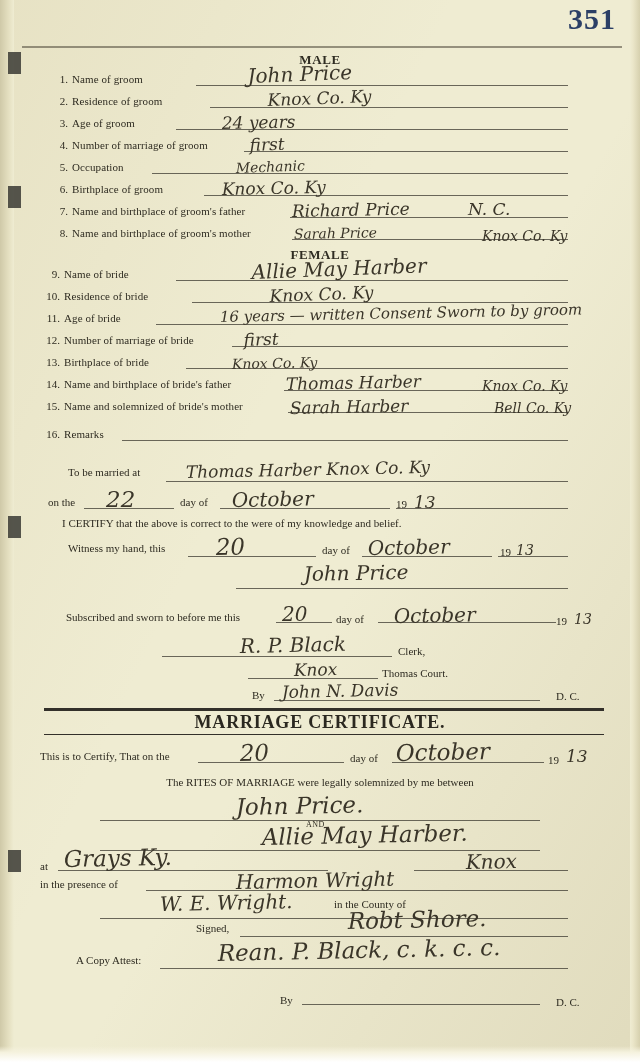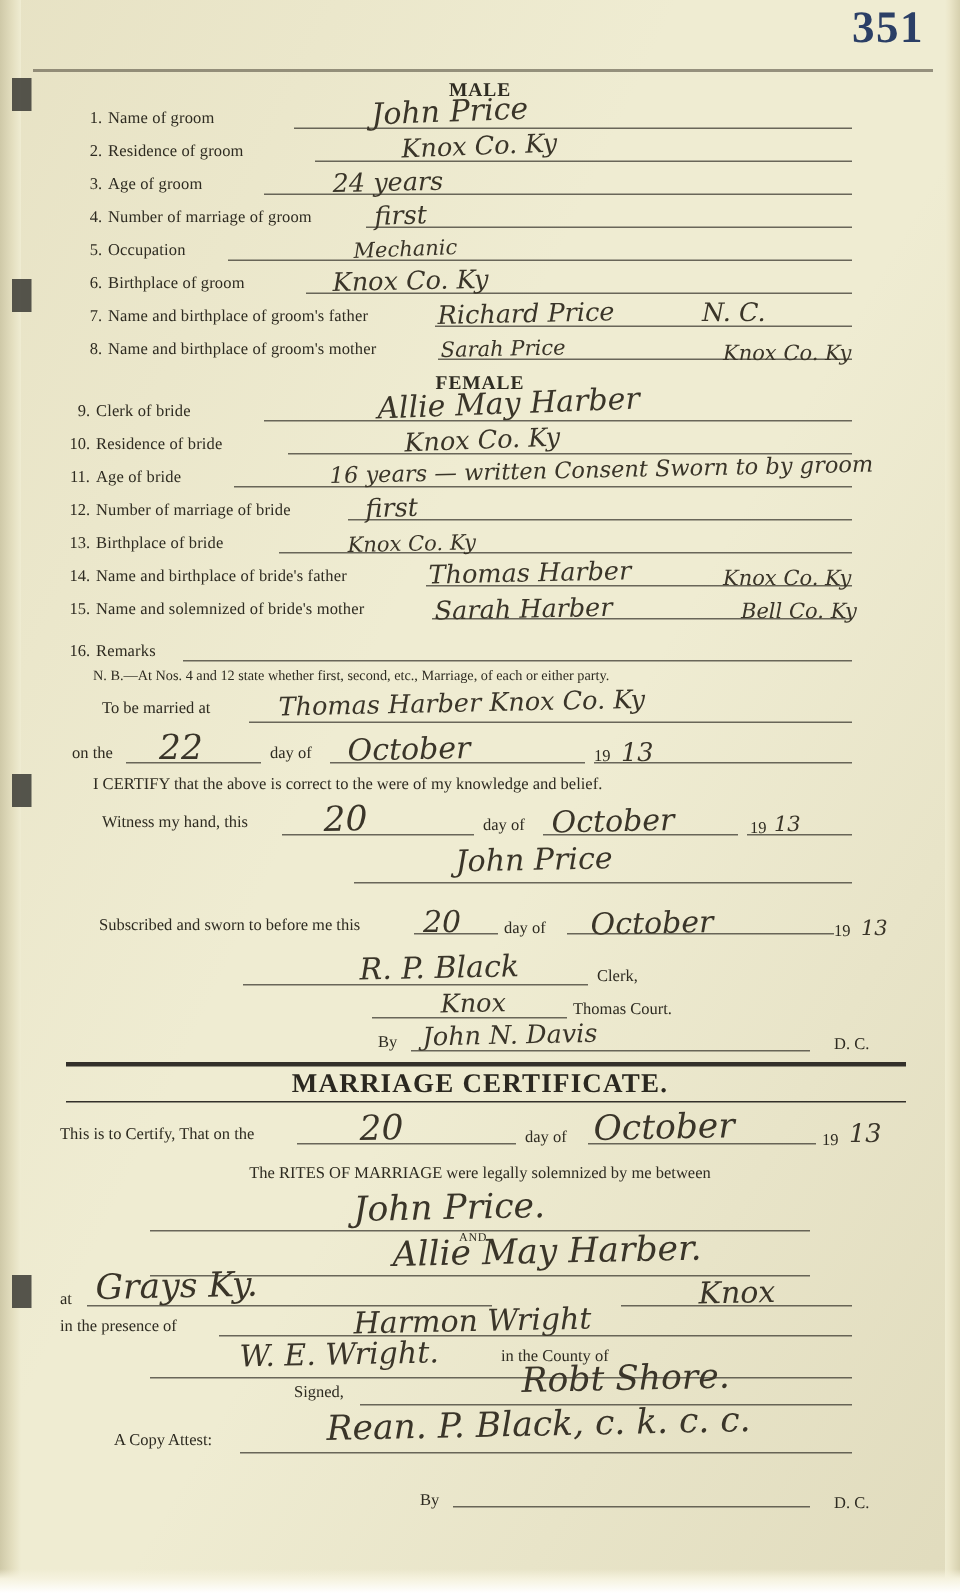--- a/index.html
+++ b/index.html
@@ -221,21 +221,21 @@
   <div class="line" style="left:52px; top:227px;">
     <span class="num">8.</span><span class="lbl">Name and birthplace of groom's mother</span>
   </div>
   <div class="blank" style="left:292px; top:239px; width:276px;"></div>
   <div class="hw sm slant1" style="left:294px; top:226px;">Sarah Price</div>
   <div class="hw sm" style="left:482px; top:228px;">Knox Co. Ky</div>
 
   <div class="section-head" style="top:247px;">FEMALE</div>
 
   <div class="line" style="left:44px; top:268px;">
-    <span class="num">9.</span><span class="lbl">Clerk of bride</span>
+    <span class="num">9.</span><span class="lbl">Name of bride</span>
   </div>
   <div class="blank" style="left:176px; top:280px; width:392px;"></div>
   <div class="hw lg slant" style="left:252px; top:260px;">Allie May Harber</div>
 
   <div class="line" style="left:44px; top:290px;">
     <span class="num">10.</span><span class="lbl">Residence of bride</span>
   </div>
   <div class="blank" style="left:192px; top:302px; width:376px;"></div>
   <div class="hw md slant" style="left:270px; top:286px;">Knox Co. Ky</div>
 
@@ -269,21 +269,20 @@
   </div>
   <div class="blank" style="left:288px; top:412px; width:280px;"></div>
   <div class="hw md slant1" style="left:290px; top:398px;">Sarah Harber</div>
   <div class="hw sm" style="left:494px; top:400px;">Bell Co. Ky</div>
 
   <div class="line" style="left:44px; top:428px;">
     <span class="num">16.</span><span class="lbl">Remarks</span>
   </div>
   <div class="blank" style="left:122px; top:440px; width:446px;"></div>
 
-  <div class="line" style="left:62px; top:446px; font-size:9.5px;">N. B.—At Nos. 4 and 12 state whether first, second, etc., Marriage, of each or either party.</div>
 
   <div class="line" style="left:68px; top:466px;">To be married at</div>
   <div class="blank" style="left:166px; top:481px; width:402px;"></div>
   <div class="hw md slant1" style="left:186px; top:462px;">Thomas Harber Knox Co. Ky</div>
 
   <div class="line" style="left:48px; top:496px;">on the</div>
   <div class="blank" style="left:84px; top:508px; width:90px;"></div>
   <div class="hw xl" style="left:106px; top:486px;">22</div>
   <div class="line" style="left:180px; top:496px;">day of</div>
   <div class="blank" style="left:220px; top:508px; width:170px;"></div>

